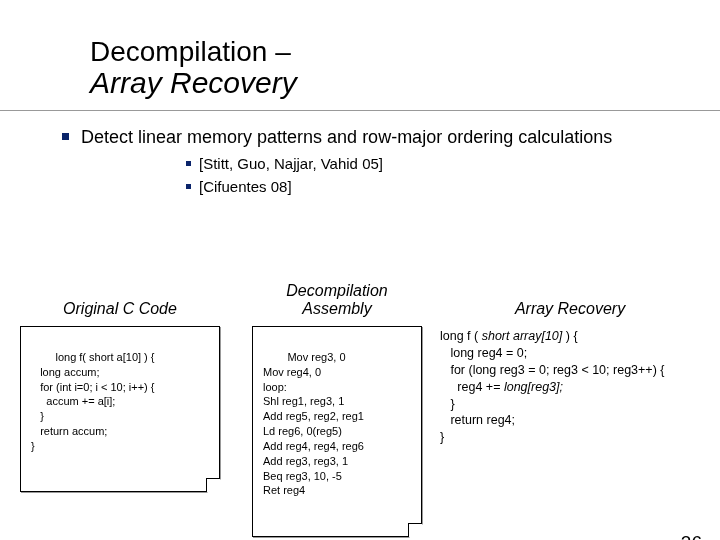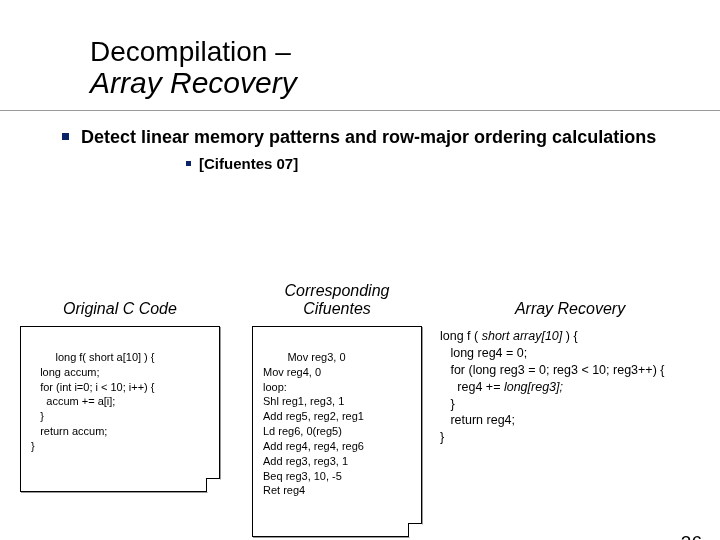--- a/index.html
+++ b/index.html
@@ -38,21 +38,20 @@
   .title-underline {
     position: absolute;
     left: 0;
     top: 90px;
     width: 720px;
     height: 1px;
     background: #999;
   }
   .body {
     margin-top: 26px;
-    font-weight: bold;
   }
   .bullet-l1 {
     display: flex;
     align-items: flex-start;
     margin-left: 62px;
     font-size: 18px;
     line-height: 1.3;
     color: #000;
   }
   .bullet-l2 {
@@ -172,42 +171,46 @@
   </div>
   <div class="title-underline"></div>
 
   <div class="body">
     <div class="bullet-l1">
       <span class="sq"></span>
       <span>Detect linear memory patterns and row-major ordering calculations</span>
     </div>
     <div class="bullet-l3">
       <span class="sq sq-xs"></span>
-      <span>[Cifuentes 07]</span>
+      <span>[Stitt, Guo, Najjar, Vahid 05]</span>
+    </div>
+    <div class="bullet-l3">
+      <span class="sq sq-xs"></span>
+      <span>[Cifuentes 08]</span>
     </div>
   </div>
 
   <div class="columns">
 
     <div class="col c1">
       <div class="col-header">Original C Code</div>
       <div class="codebox">
         <span>long f( short a[10] ) {
    long accum;
    for (int i=0; i &lt; 10; i++) {
      accum += a[i];
    }
    return accum;
 }</span>
         <span class="dogear"></span>
       </div>
     </div>
 
     <div class="col c2">
-      <div class="col-header">Corresponding Cifuentes</div>
+      <div class="col-header">Decompilation Assembly</div>
       <div class="codebox">
         <span>Mov reg3, 0
 Mov reg4, 0
 loop:
 Shl reg1, reg3, 1
 Add reg5, reg2, reg1
 Ld reg6, 0(reg5)
 Add reg4, reg4, reg6
 Add reg3, reg3, 1
 Beq reg3, 10, -5

